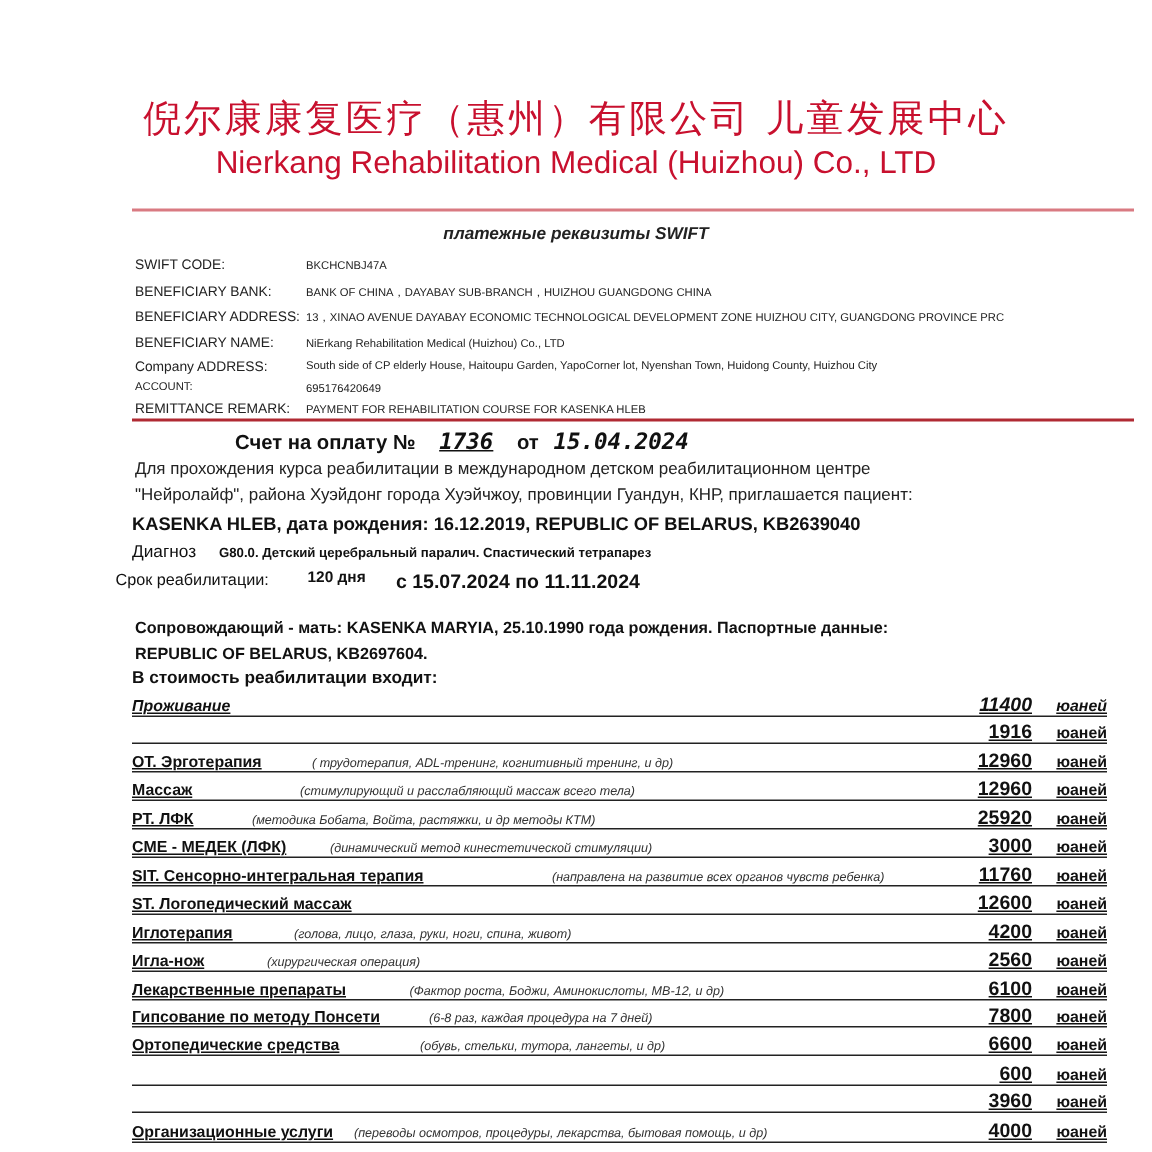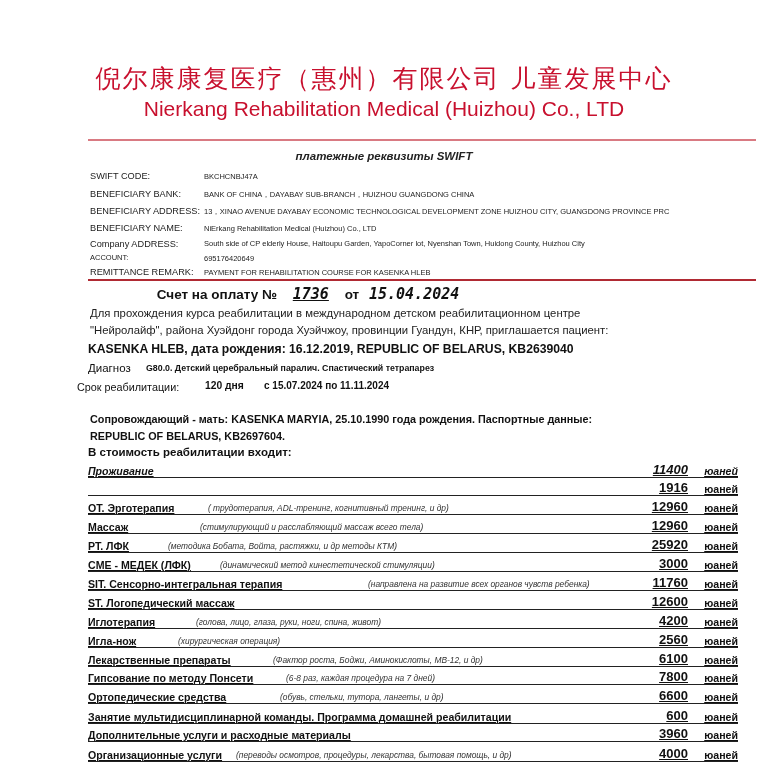--- a/index.html
+++ b/index.html
@@ -15,21 +15,21 @@
   .rule-remit { left: 88px; top: 279px; width: 668px; height: 2px; background: #b02a33; }
   .invoice-line { left: 0; width: 616px; top: 285px; text-align: center; font-size: 13.5px; font-weight: bold; }
   .invoice-line .num { font-family: "DejaVu Sans Mono", monospace; font-style: italic; font-size: 15px; text-decoration: underline; margin: 0 12px; }
   .invoice-line .date { font-family: "DejaVu Sans Mono", monospace; font-style: italic; font-size: 15px; margin-left: 6px; }
   .para { left: 90px; font-size: 11.3px; color: #222; }
   .patient { left: 88px; top: 342px; font-size: 12.2px; font-weight: bold; }
   .diag-label { left: 88px; top: 362px; font-size: 11.5px; }
   .diag-value { left: 146px; top: 363px; font-size: 8.8px; font-weight: bold; }
   .term-label { left: 77px; top: 381px; font-size: 10.8px; }
   .term-days { left: 205px; top: 380px; font-size: 10.3px; font-weight: bold; }
-  .term-range { left: 264px; top: 380px; font-size: 10px; font-weight: bold; }
+  .term-range { left: 264px; top: 380px; font-size: 13px; font-weight: bold; }
   .companion { left: 90px; font-size: 10.8px; font-weight: bold; }
   .includes { left: 88px; top: 446px; font-size: 11.5px; font-weight: bold; }
   .item-row { left: 88px; width: 650px; height: 18px; border-bottom: 1.5px solid #222; }
   .item-name { position: absolute; left: 0; bottom: 0px; font-size: 10.6px; font-weight: bold; text-decoration: underline; white-space: nowrap; }
   .item-note { position: absolute; bottom: 1px; font-size: 8.4px; font-style: italic; color: #333; white-space: nowrap; }
   .item-amount { position: absolute; right: 50px; bottom: 0px; font-size: 13px; font-weight: bold; text-decoration: underline; }
   .item-currency { position: absolute; right: 0; bottom: 0px; font-size: 10.6px; font-weight: bold; text-decoration: underline; }
 </style>
 </head>
 <body>
@@ -156,26 +156,24 @@
       <span class="item-amount">7800</span>
       <span class="item-currency">юаней</span>
     </div>
     <div class="abs item-row" style="top: 685px;">
       <span class="item-name">Ортопедические средства</span>
       <span class="item-note" style="left: 192px;">(обувь, стельки, тутора, лангеты, и др)</span>
       <span class="item-amount">6600</span>
       <span class="item-currency">юаней</span>
     </div>
     <div class="abs item-row" style="top: 705px;">
-      <span class="item-name">Занятие мультидисциплинарной команды. Программа домашней реабилитации</span>
       <span class="item-amount">600</span>
       <span class="item-currency">юаней</span>
     </div>
     <div class="abs item-row" style="top: 723px;">
-      <span class="item-name">Дополнительные услуги и расходные материалы</span>
       <span class="item-amount">3960</span>
       <span class="item-currency">юаней</span>
     </div>
     <div class="abs item-row" style="top: 743px;">
       <span class="item-name">Организационные услуги</span>
       <span class="item-note" style="left: 148px;">(переводы осмотров, процедуры, лекарства, бытовая помощь, и др)</span>
       <span class="item-amount">4000</span>
       <span class="item-currency">юаней</span>
     </div>
   </div>

